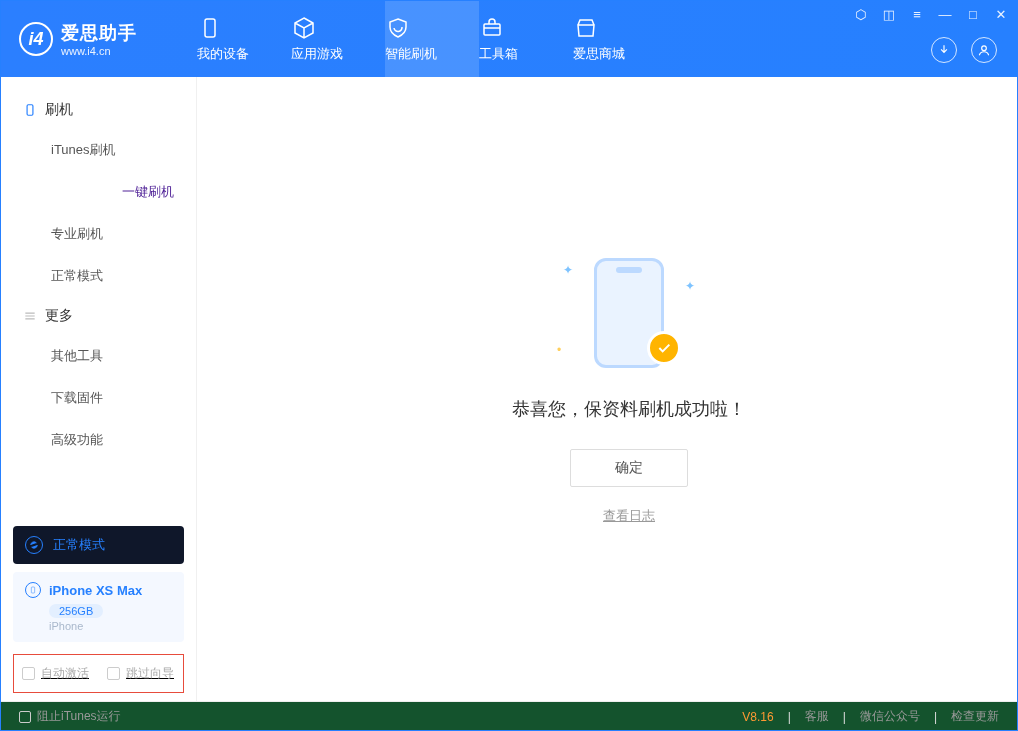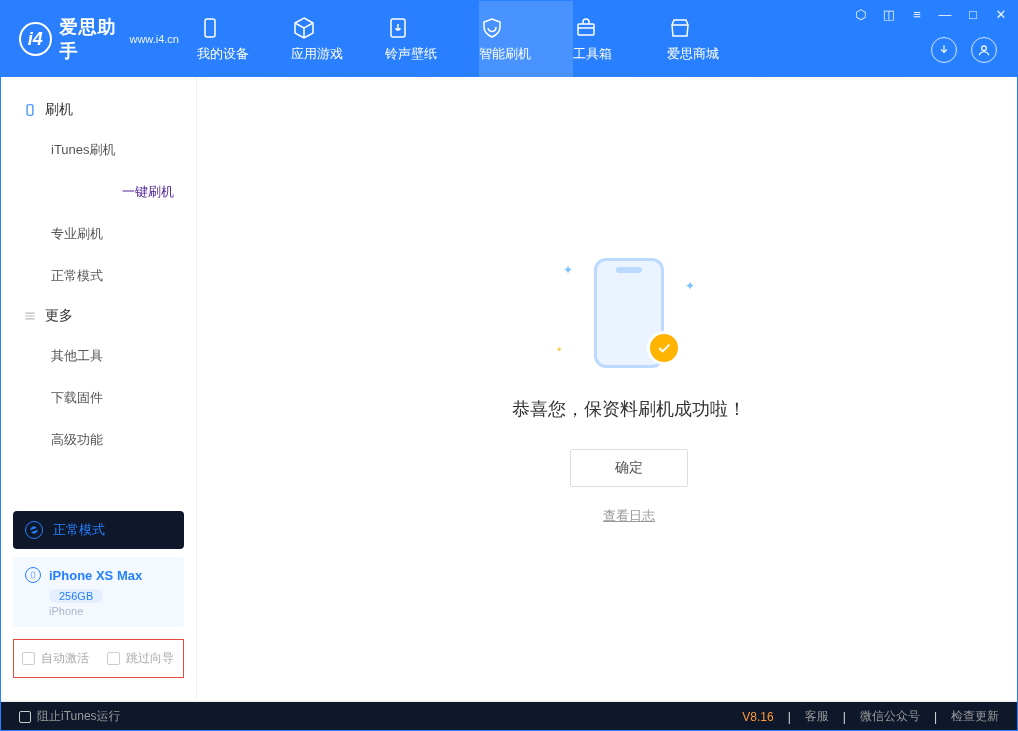--- a/index.html
+++ b/index.html
@@ -1,21 +1,21 @@
 <!DOCTYPE html>
 <html><head>
 <meta charset="utf-8">
 <style>
 * { margin: 0; padding: 0; box-sizing: border-box; font-family: "Microsoft YaHei", sans-serif; }
 body { background: #fff; width: 1018px; height: 731px; overflow: hidden; position: relative; border: 1px solid #2680ff; }
 
 .header { height: 76px; background: linear-gradient(to right, #2b7fff, #2680ff); display: flex; align-items: center; color: #fff; position: relative; }
 .logo-area { display: flex; align-items: center; padding: 0 18px; width: 196px; }
 .logo-badge { width: 34px; height: 34px; border-radius: 50%; border: 2px solid #fff; display: flex; align-items: center; justify-content: center; margin-right: 8px; font-size: 18px; font-weight: bold; font-style: italic; }
-.logo-text { display: flex; flex-direction: row; align-items: center; }
+.logo-text { display: flex; flex-direction: column; }
 .logo-title { font-size: 18px; font-weight: bold; letter-spacing: 1px; }
 .logo-sub { font-size: 11px; opacity: 0.9; }
 
 .tabs { display: flex; height: 100%; }
 .tab { width: 94px; display: flex; flex-direction: column; align-items: flex-start; justify-content: center; cursor: pointer; font-size: 13px; position: relative; }
 .tab.active { background: rgba(255,255,255,0.15); }
 .tab-icon { width: 26px; height: 26px; margin-bottom: 4px; display: flex; align-items: center; justify-content: center; }
 .tab-icon svg { width: 24px; height: 24px; fill: none; stroke: #fff; stroke-width: 1.5; }
 
 .window-controls { position: absolute; top: 6px; right: 8px; display: flex; gap: 12px; font-size: 13px; opacity: 0.9; }
@@ -35,38 +35,38 @@
 .card { background: #0f172a; border-radius: 4px; padding: 10px 12px; margin-bottom: 8px; display: flex; align-items: center; gap: 10px; color: #2680ff; font-size: 13px; font-weight: 500; }
 .card .icon { width: 18px; height: 18px; border: 1.5px solid #2680ff; border-radius: 50%; display: flex; align-items: center; justify-content: center; flex-shrink: 0; }
 .card .icon svg { width: 10px; height: 10px; stroke: #2680ff; fill: #2680ff; }
 .device-card { background: #f4f8ff; border-radius: 4px; padding: 10px 12px; color: #2680ff; }
 .device-card .dname { font-size: 13px; font-weight: 600; display: flex; align-items: center; gap: 8px; }
 .device-card .dname .ph { width: 16px; height: 16px; border: 1.5px solid #2680ff; border-radius: 50%; display:flex;align-items:center;justify-content:center; flex-shrink:0;}
 .device-card .dname .ph svg{width:8px;height:10px;stroke:#2680ff;fill:none;stroke-width:1.5;}
 .device-card .storage { display: inline-block; background: #e3efff; color: #2680ff; border-radius: 10px; padding: 1px 10px; font-size: 11px; margin: 6px 0 2px 24px; }
 .device-card .dtype { margin-left: 24px; font-size: 11px; color: #a9b8cc; }
 
-.highlight-box { border: 1.5px solid #e74c3c; margin: 0 12px 23px 12px; padding: 10px 8px; display: flex; gap: 18px; }
+.highlight-box { border: 1.5px solid #e74c3c; margin: 0 12px 8px 12px; padding: 10px 8px; display: flex; gap: 18px; text-decoration: underline; }
 .chk { display: flex; align-items: center; gap: 6px; font-size: 12px; color: #aaa; cursor: pointer; }
 .chk .box { width: 13px; height: 13px; border: 1px solid #ccc; border-radius: 2px; }
 
 .main { flex: 1; display: flex; flex-direction: column; align-items: center; justify-content: center; position: relative; }
 .phone-illus { position: relative; width: 120px; height: 120px; margin-bottom: 24px; display:flex; align-items:center; justify-content:center;}
 .phone-illus .ph-body { width: 70px; height: 110px; border: 3px solid #bcd9ff; border-radius: 12px; background: #eaf3ff; position: relative; }
 .phone-illus .ph-body::before { content:''; position:absolute; top:6px; left:50%; transform:translateX(-50%); width:26px; height:6px; background:#bcd9ff; border-radius:3px; }
 .phone-illus .check { position: absolute; right: 8px; bottom: 8px; width: 34px; height: 34px; background: #ffb400; border-radius: 50%; display:flex;align-items:center;justify-content:center; border:3px solid #fff; }
 .phone-illus .check svg { width: 16px; height: 16px; stroke: #fff; stroke-width: 3; fill: none; }
 .sparkle { position: absolute; color: #7ec3ff; font-size: 12px; }
 .sp1 { top: 10px; left: -6px; } .sp2 { top: 26px; right: -6px; } .sp3 { bottom: 16px; left: -12px; color:#ffcf5c; }
 
 .success-text { font-size: 18px; color: #333; margin-bottom: 28px; }
 .confirm-btn { border: 1px solid #ddd; background: #fff; padding: 9px 44px; font-size: 14px; color: #555; cursor: pointer; border-radius: 2px; margin-bottom: 20px; }
 .log-link { font-size: 13px; color: #999; cursor: pointer; text-decoration: underline; }
 
-.footer { height: 30px; border-top: 1px solid #eee; display: flex; align-items: center; padding: 0 18px; font-size: 12px; color: #999; background:#0f172a; }
+.footer { height: 30px; border-top: 1px solid #eee; display: flex; align-items: center; padding: 0 18px; font-size: 12px; color: #999; background:#14532d; }
 .footer .fchk { display: flex; align-items: center; gap: 6px; }
 .footer .fchk .box { width: 12px; height: 12px; border: 1px solid #ccc; border-radius: 2px; }
 .footer-right { margin-left: auto; display: flex; align-items: center; gap: 14px; }
 .footer-right .sep { color: #ddd; }
 .footer-right a { color: #999; cursor: pointer; }
 .version { color: #ff9933; }
 </style>
 </head>
 <body>
 
@@ -87,29 +87,20 @@
         </div>
       <span>我的设备</span>
     </div>
     <div class="tab">
       <div class="tab-icon">
           <svg viewBox="0 0 24 24">
             <path d="M12 2l9 5v10l-9 5-9-5V7z M3 7l9 5 9-5 M12 22V12"></path>
           </svg>
         </div>
       <span>应用游戏</span>
-    </div>
-    <div class="tab">
-      <div class="tab-icon">
-          <svg viewBox="0 0 24 24">
-            <rect x="5" y="3" width="14" height="18" rx="2"></rect>
-            <path d="M12 8v6 M10 12a2 2 0 104 0"></path>
-          </svg>
-        </div>
-      <span>铃声壁纸</span>
     </div>
     <div class="tab active">
       <div class="tab-icon">
           <svg viewBox="0 0 24 24">
             <path d="M12 3l8 3v5c0 5-3.5 8-8 10-4.5-2-8-5-8-10V6z"></path>
             <path d="M8 12a4 4 0 108-1"></path>
           </svg>
         </div>
       <span>智能刷机</span>
     </div>

